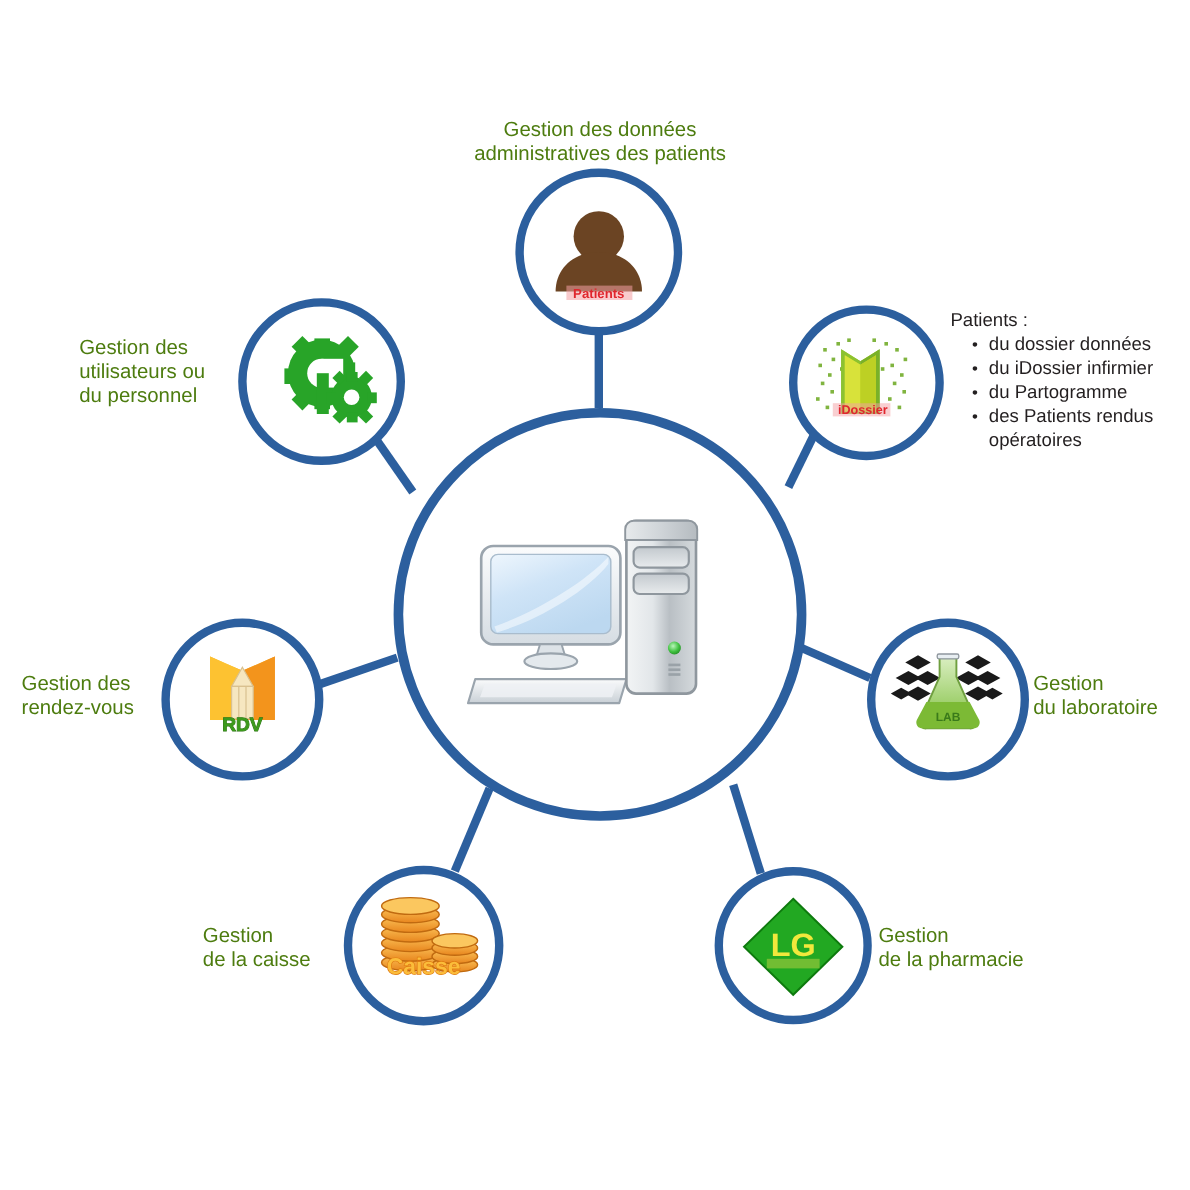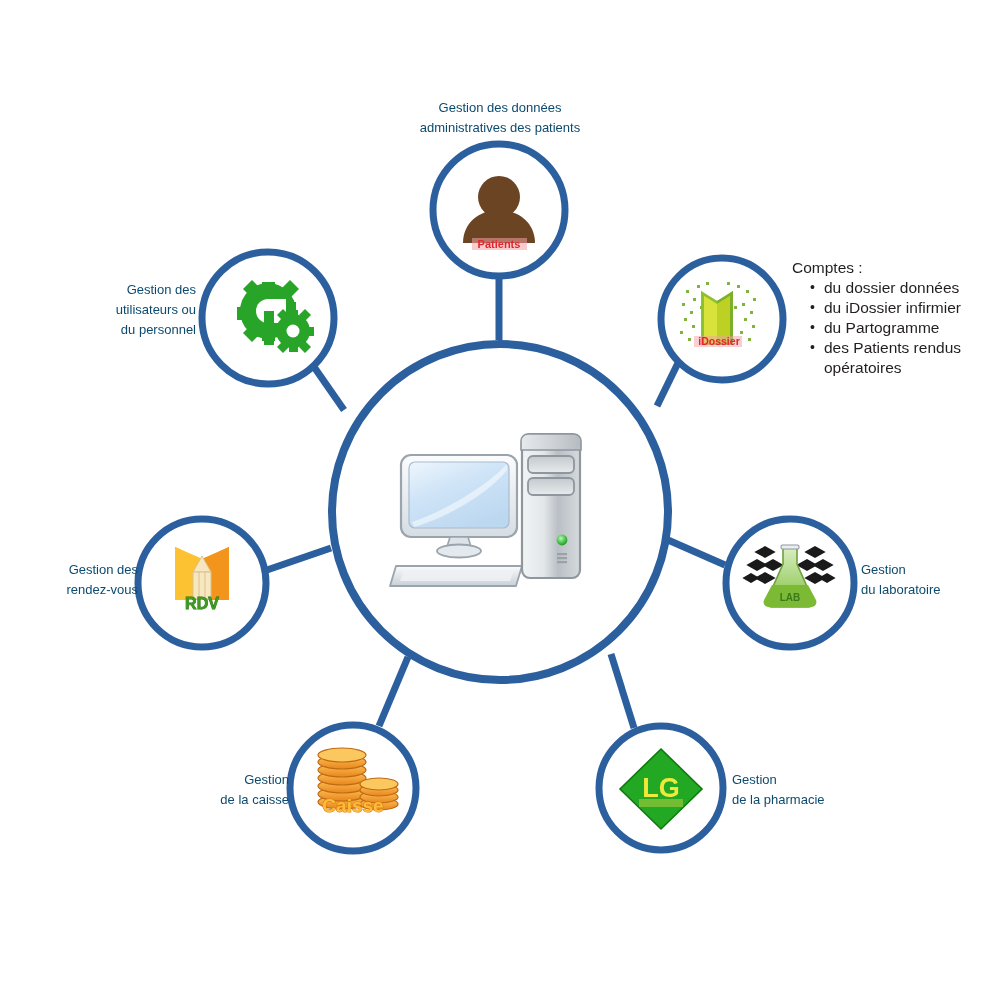--- a/index.html
+++ b/index.html
@@ -17,27 +17,27 @@
   }
   #diagram-svg {
     position: absolute;
     left: 0;
     top: 0;
     width: 992px;
     height: 992px;
   }
   .label {
     position: absolute;
-    font-size: 13px;
+    font-size: 17px;
     line-height: 20px;
-    color: #0c4a6e;
+    color: #4d7c0f;
     white-space: pre-line;
   }
   .label.right { text-align: left; }
-  .label.left  { text-align: right; }
+  .label.left  { text-align: left; }
   .label.center { text-align: center; }
   .bullet-title { font-size: 15.5px; line-height: 20px; color:#231f20; }
   .bullet-list {
     margin: 0;
     padding: 0 0 0 18px;
     list-style: none;
   }
   .bullet-list li {
     font-size: 15.5px;
     line-height: 20px;
@@ -289,21 +289,21 @@
         <path d="M299 347 l6 -6 l6 6 l-6 6 z"></path>
         <circle cx="293" cy="331" r="6.5" fill="#ffffff"></circle>
       </g>
     </g>
   </svg>
 
   <div class="label center" style="left:346px; top:98px; width:308px;">Gestion des données
 administratives des patients</div>
 
   <div style="position:absolute; left:792px; top:258px; width:200px;">
-    <div class="bullet-title">Comptes :</div>
+    <div class="bullet-title">Patients :</div>
     <ul class="bullet-list">
       <li>du dossier données</li>
       <li>du iDossier infirmier</li>
       <li>du Partogramme</li>
       <li>des Patients rendus</li>
       <li class="cont">opératoires</li>
     </ul>
   </div>
 
   <div class="label right" style="left:861px; top:560px; width:140px;">Gestion

